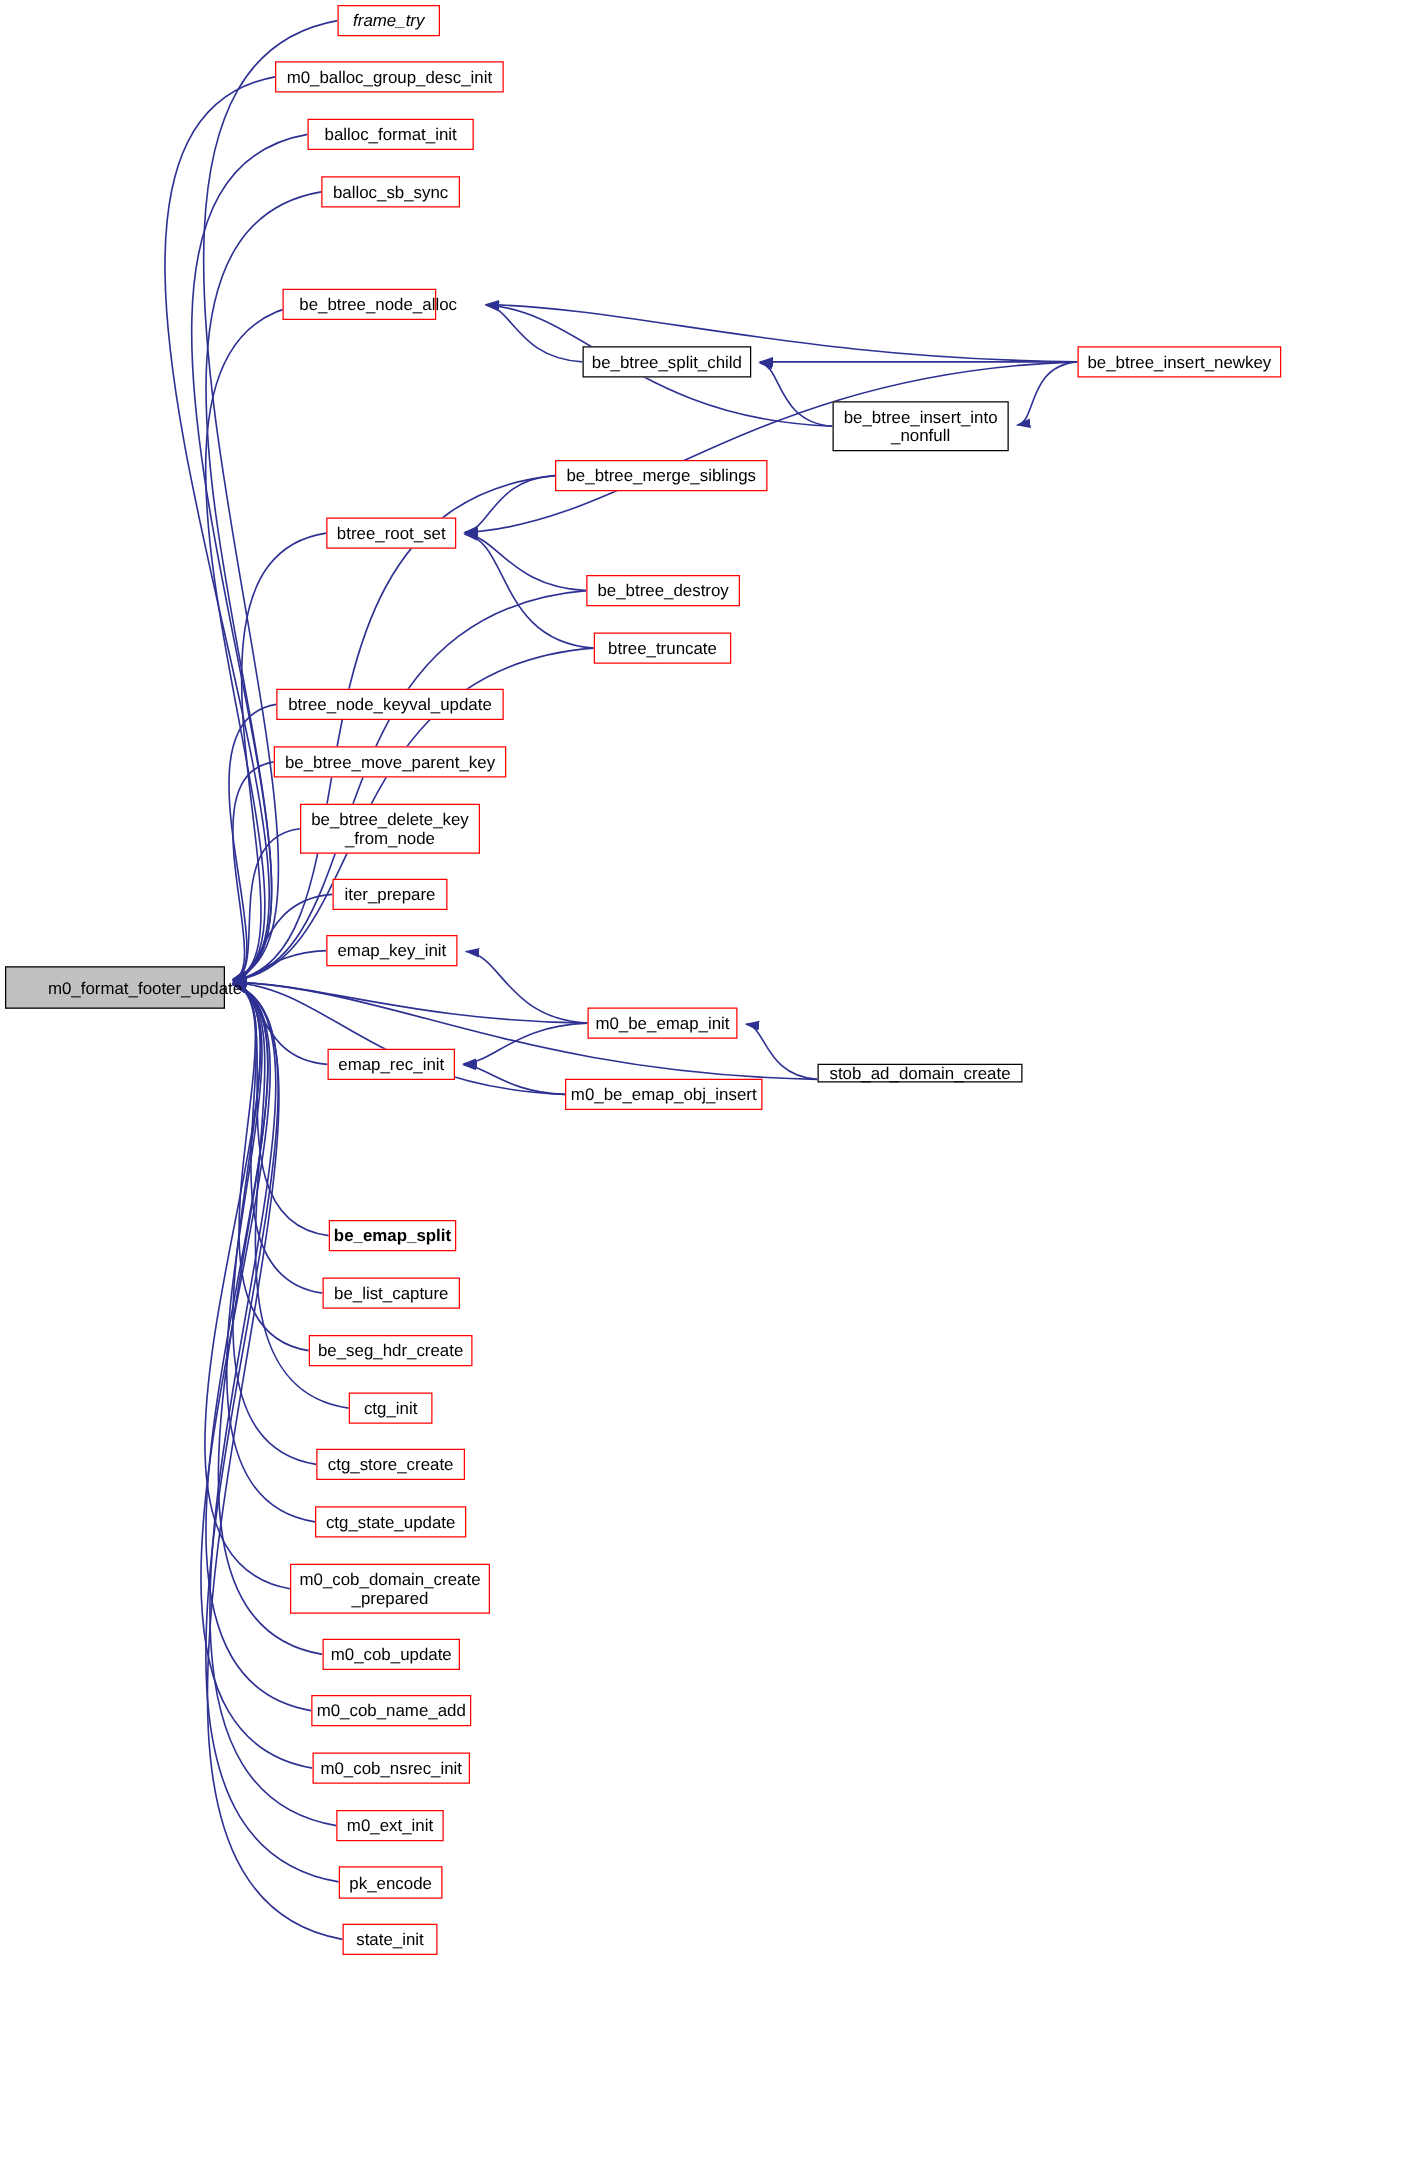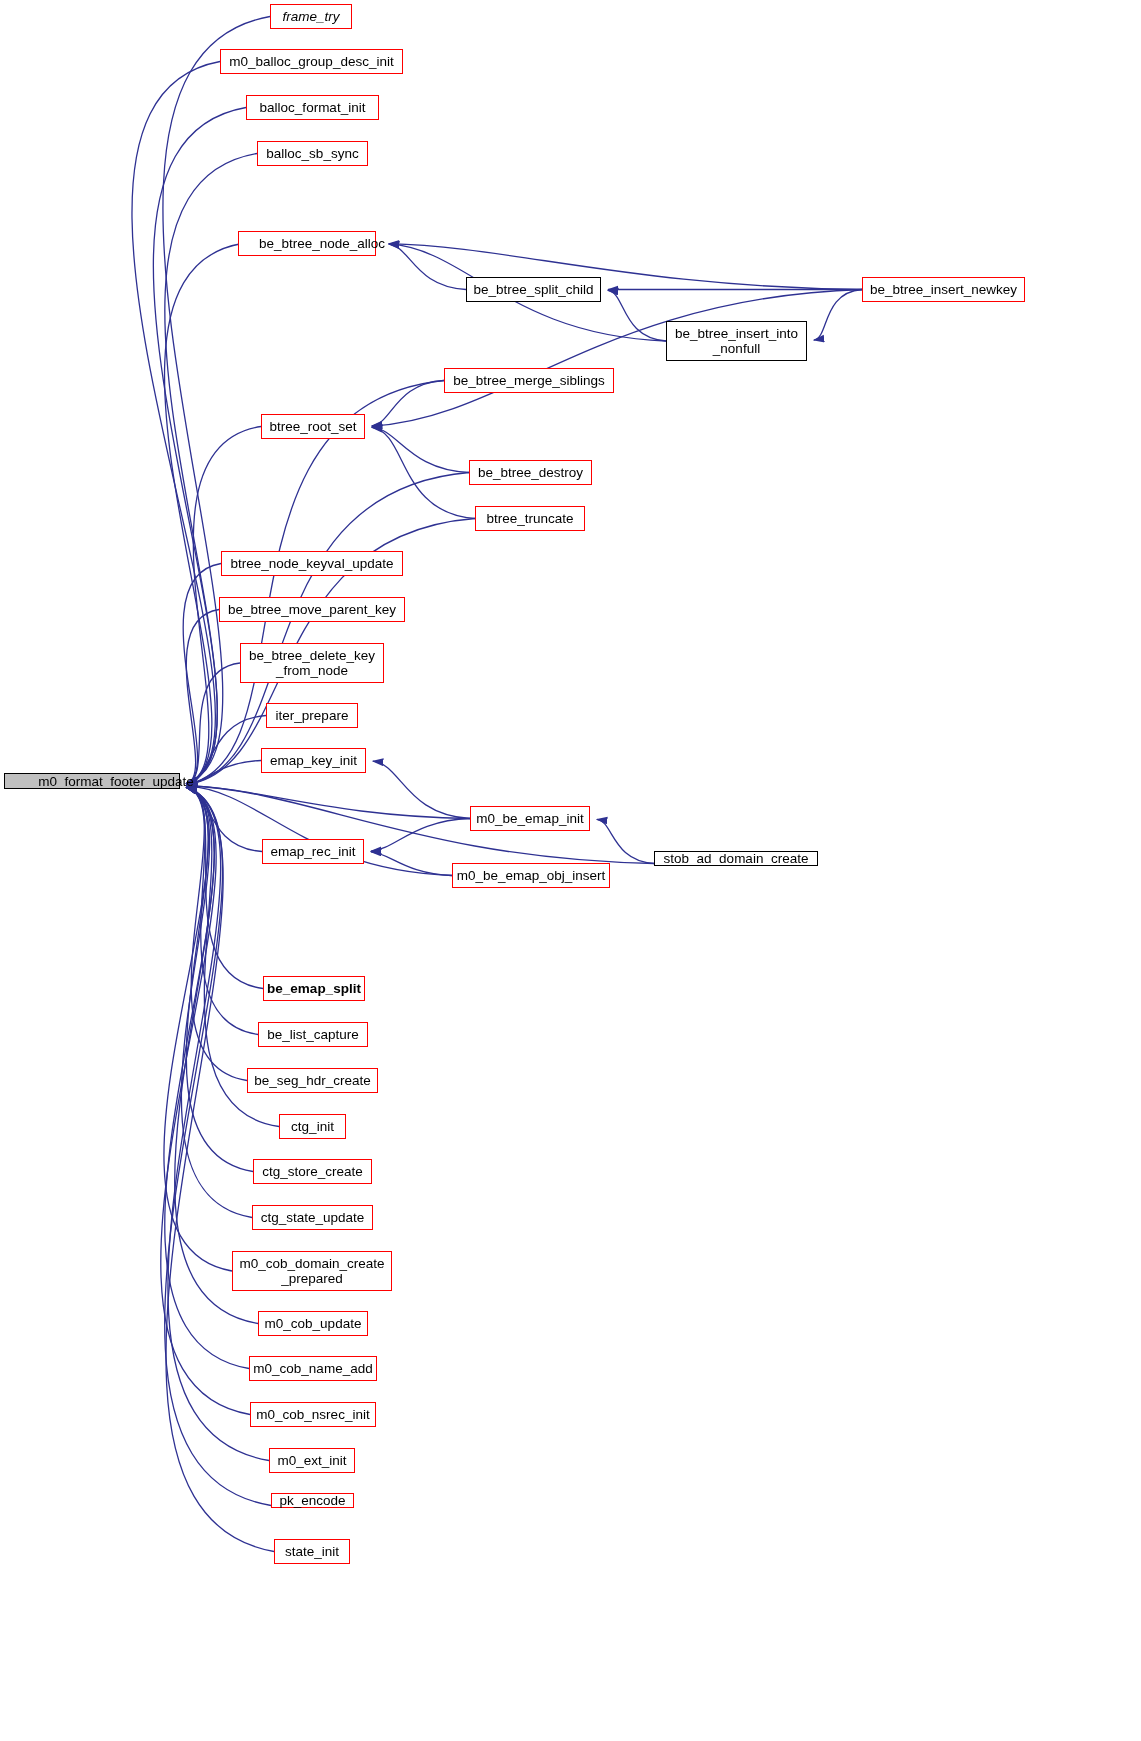--- a/index.html
+++ b/index.html
@@ -65,26 +65,26 @@
         <path d="M232,1271 C62.94999999999999,1241.87 272.9775,814.63 186.6798336270989,787.5928025980198" marker-end="url(#ar)"></path>
         <path d="M258,1323.5 C61.5,1291.22 288.075,817.78 186.70721312063486,787.5033202825268" marker-end="url(#ar)"></path>
         <path d="M249,1368.5 C43.04999999999998,1333.52 293.27250000000004,820.48 186.68834303499736,787.5654460647042" marker-end="url(#ar)"></path>
         <path d="M250,1414.5 C29.80000000000001,1376.76 301.11,823.24 186.6830366973212,787.582551440483" marker-end="url(#ar)"></path>
         <path d="M269,1460.5 C26.44999999999999,1420 313.40250000000003,826 186.6981247835787,787.5335005246149" marker-end="url(#ar)"></path>
         <path d="M271,1505.5 C14.050000000000011,1462.3 321.3225,828.7 186.69422101714497,787.546314974195" marker-end="url(#ar)"></path>
         <path d="M274,1551.5 C14,1505.54 323,831.46 186.664258113197,787.6418832369408" marker-end="url(#ar)"></path>
       </g>
   </svg>
   <div id="nodes">
-      <div class="node current" style="left: 4px; top: 773px; width: 176px; height: 16px; padding-left: 48px;">m0_format_footer_update</div>
+      <div class="node current" style="left: 4px; top: 773px; width: 176px; height: 34px; padding-left: 48px;">m0_format_footer_update</div>
       <div class="node" style="left: 270px; top: 4px; width: 82px; height: 25px; font-style: italic;">frame_try</div>
       <div class="node" style="left: 220px; top: 49px; width: 183px; height: 25px;">m0_balloc_group_desc_init</div>
       <div class="node" style="left: 246px; top: 95px; width: 133px; height: 25px;">balloc_format_init</div>
       <div class="node" style="left: 257px; top: 141px; width: 111px; height: 25px;">balloc_sb_sync</div>
-      <div class="node" style="left: 238px; top: 231px; width: 138px; height: 25px; padding-left: 30px;">be_btree_node_alloc</div>
+      <div class="node" style="left: 226px; top: 231px; width: 123px; height: 25px; padding-left: 30px;">be_btree_node_alloc</div>
       <div class="node black" style="left: 466px; top: 277px; width: 135px; height: 25px;">be_btree_split_child</div>
       <div class="node" style="left: 862px; top: 277px; width: 163px; height: 25px;">be_btree_insert_newkey</div>
       <div class="node black" style="left: 666px; top: 321px; width: 141px; height: 40px;">be_btree_insert_into
 _nonfull</div>
       <div class="node" style="left: 444px; top: 368px; width: 170px; height: 25px;">be_btree_merge_siblings</div>
       <div class="node" style="left: 261px; top: 414px; width: 104px; height: 25px;">btree_root_set</div>
       <div class="node" style="left: 469px; top: 460px; width: 123px; height: 25px;">be_btree_destroy</div>
       <div class="node" style="left: 475px; top: 506px; width: 110px; height: 25px;">btree_truncate</div>
       <div class="node" style="left: 221px; top: 551px; width: 182px; height: 25px;">btree_node_keyval_update</div>
       <div class="node" style="left: 219px; top: 597px; width: 186px; height: 25px;">be_btree_move_parent_key</div>
@@ -101,16 +101,16 @@
       <div class="node" style="left: 247px; top: 1068px; width: 131px; height: 25px;">be_seg_hdr_create</div>
       <div class="node" style="left: 279px; top: 1114px; width: 67px; height: 25px;">ctg_init</div>
       <div class="node" style="left: 253px; top: 1159px; width: 119px; height: 25px;">ctg_store_create</div>
       <div class="node" style="left: 252px; top: 1205px; width: 121px; height: 25px;">ctg_state_update</div>
       <div class="node" style="left: 232px; top: 1251px; width: 160px; height: 40px;">m0_cob_domain_create
 _prepared</div>
       <div class="node" style="left: 258px; top: 1311px; width: 110px; height: 25px;">m0_cob_update</div>
       <div class="node" style="left: 249px; top: 1356px; width: 128px; height: 25px;">m0_cob_name_add</div>
       <div class="node" style="left: 250px; top: 1402px; width: 126px; height: 25px;">m0_cob_nsrec_init</div>
       <div class="node" style="left: 269px; top: 1448px; width: 86px; height: 25px;">m0_ext_init</div>
-      <div class="node" style="left: 271px; top: 1493px; width: 83px; height: 15px;">pk_encode</div>
+      <div class="node" style="left: 271px; top: 1493px; width: 83px; height: 26px;">pk_encode</div>
       <div class="node" style="left: 274px; top: 1539px; width: 76px; height: 25px;">state_init</div>
     </div>
 </div>
 
 </body></html>

